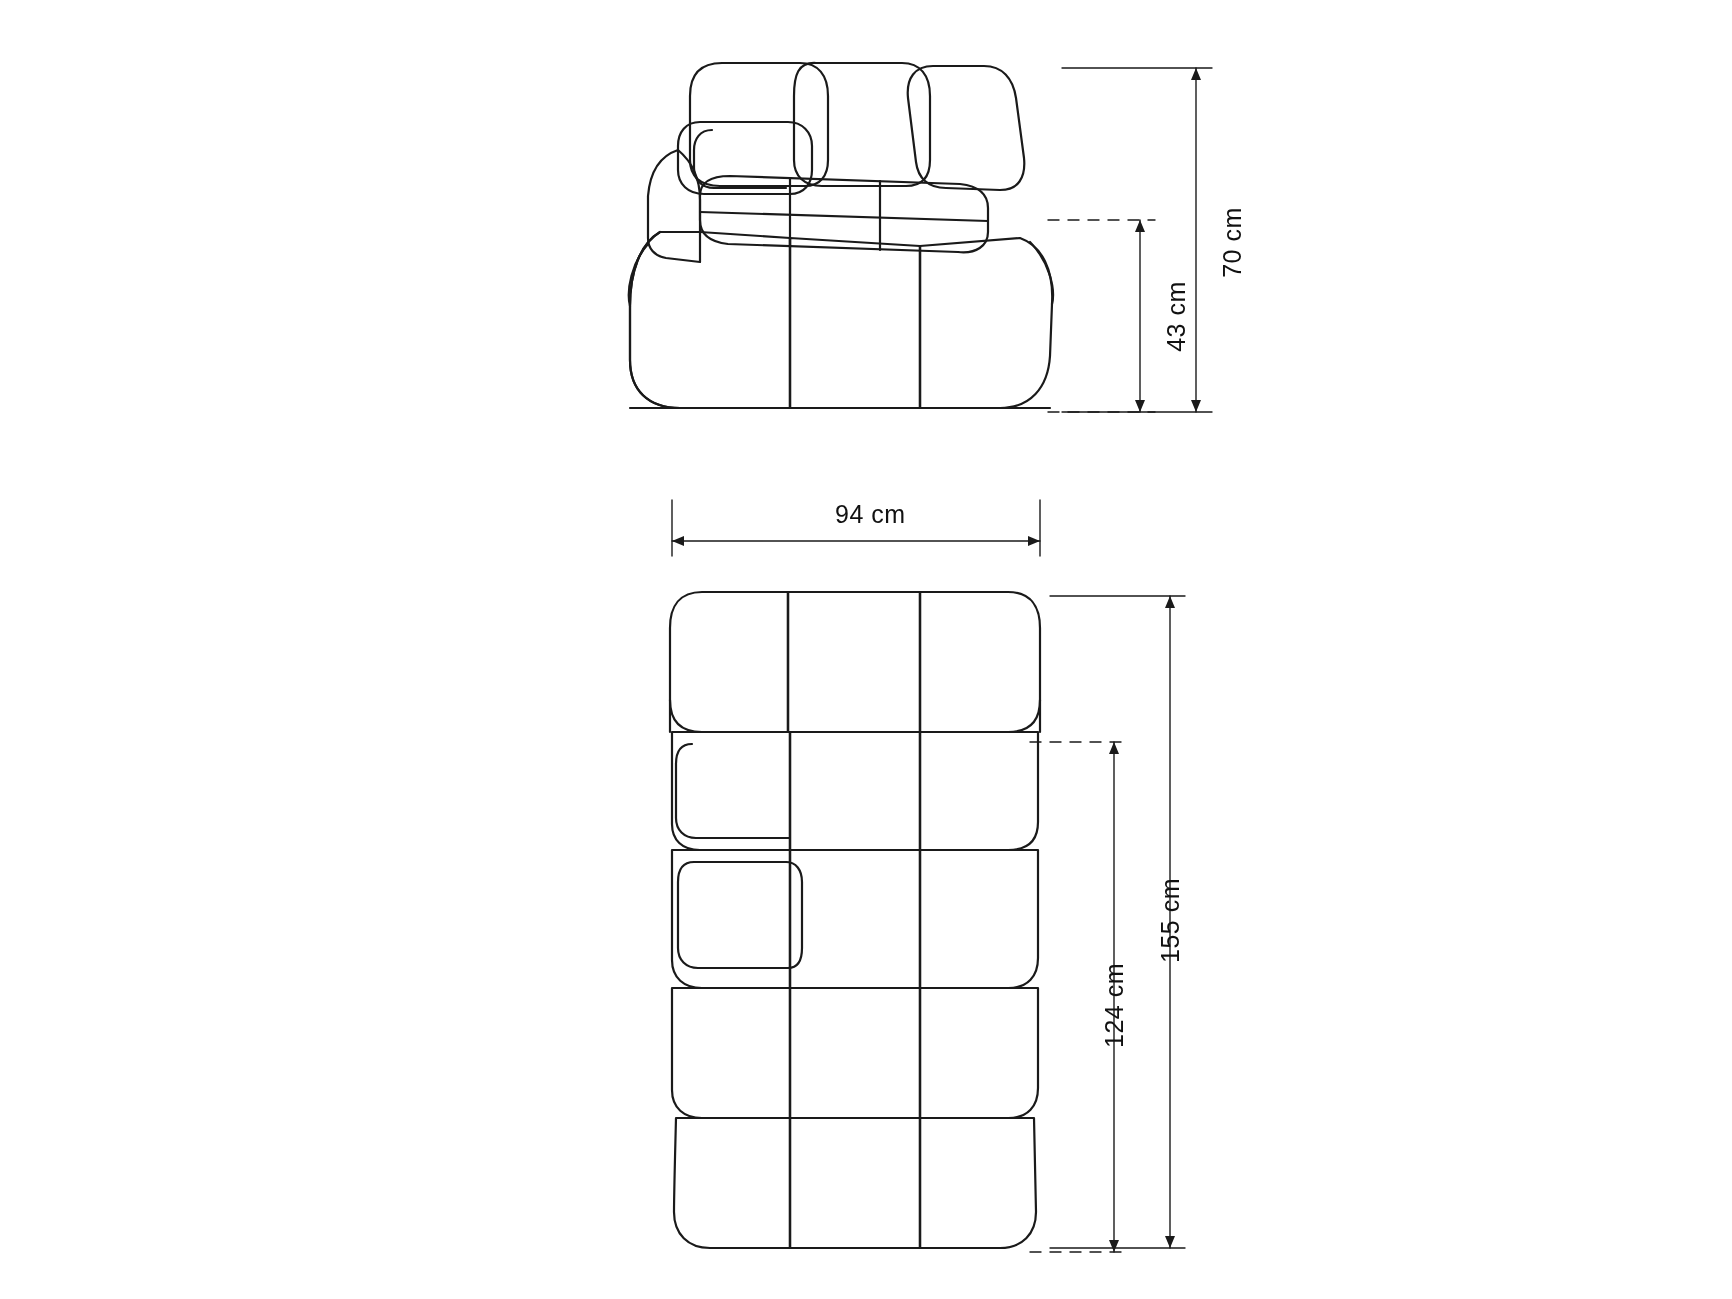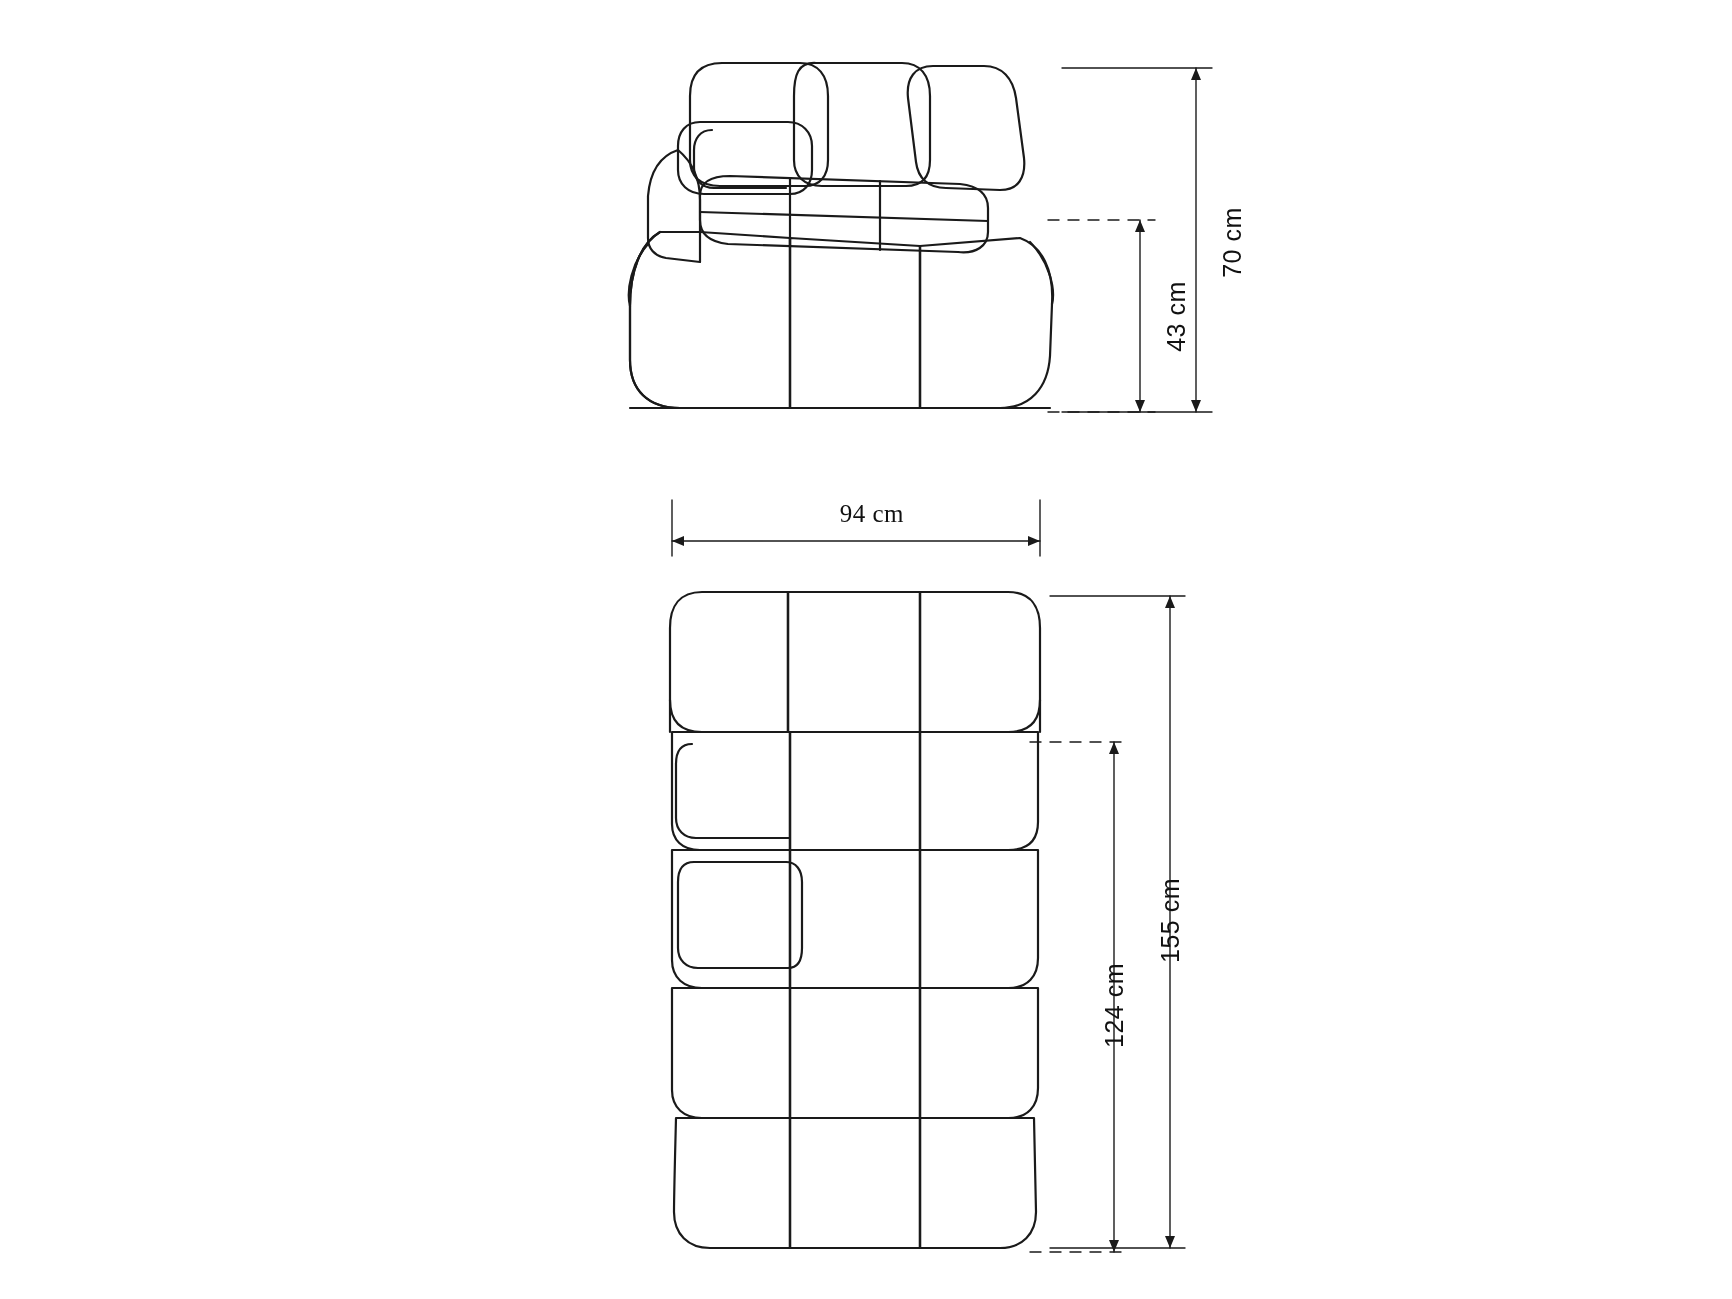--- a/index.html
+++ b/index.html
@@ -146,19 +146,19 @@
         <path d="M1109 1240 L1114 1252 L1119 1240" fill="#1a1a1a" stroke="none"></path>
       </g>
 
     </g>
   </svg>
 
   <div class="dim-label vertical" style="left:1187px; top:228px; width:90px; text-align:center;">70 cm</div>
 
   <div class="dim-label vertical" style="left:1131px; top:302px; width:90px; text-align:center;">43 cm</div>
 
-  <div class="dim-label" style="left:814px; top:500px; width:90px; text-align:right;font-family:Liberation Serif, serif;">94 cm</div>
+  <div class="dim-label" style="left:835px; top:500px; width:90px; text-align:left;">94 cm</div>
 
   <div class="dim-label vertical" style="left:1115px; top:906px; width:110px; text-align:center;">155 cm</div>
 
   <div class="dim-label vertical" style="left:1059px; top:991px; width:110px; text-align:center;">124 cm</div>
 
 </div>
 
 </body></html>

